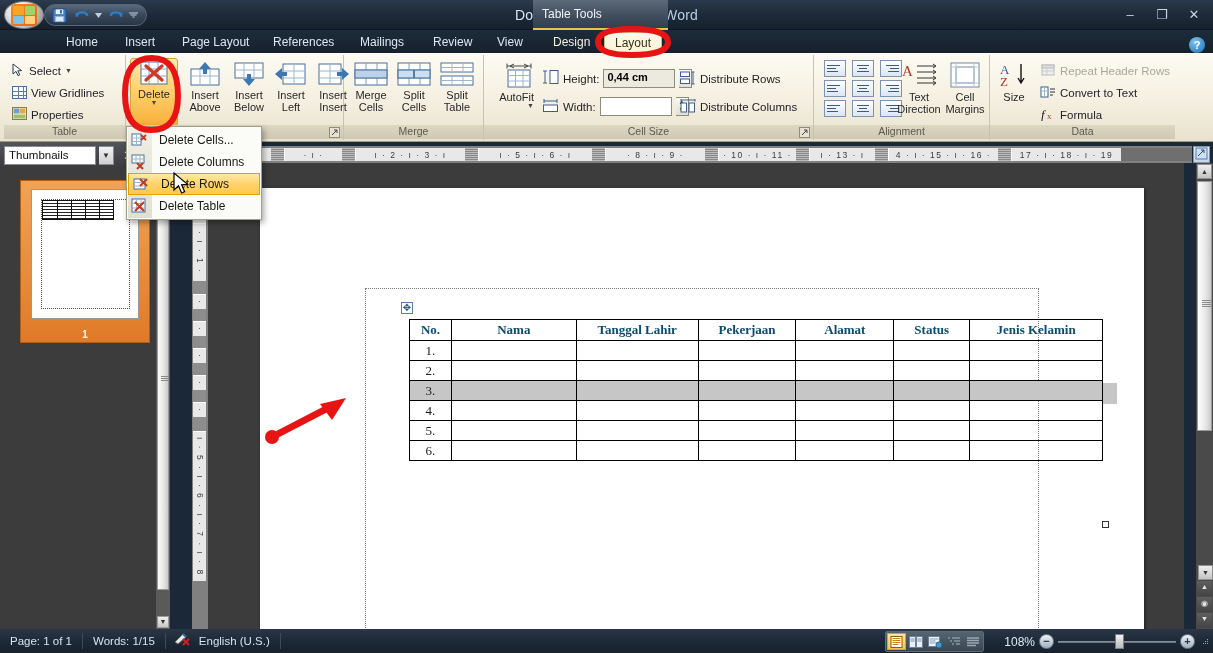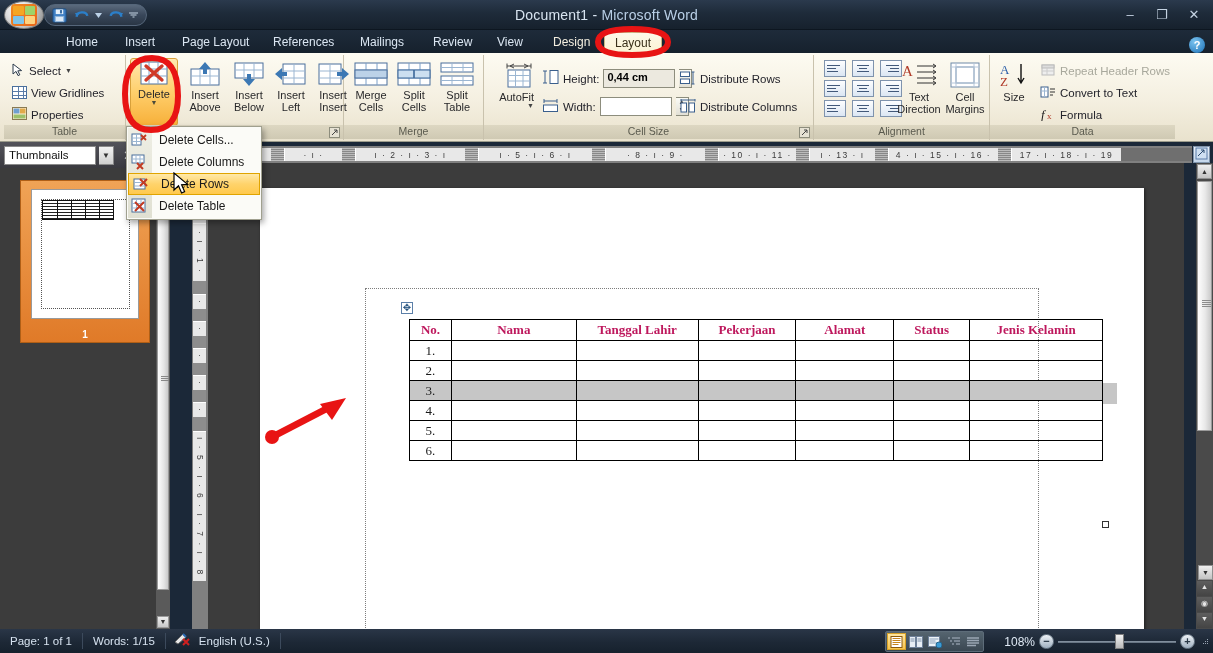--- a/index.html
+++ b/index.html
@@ -208,21 +208,21 @@
   .doctable{
     position:absolute; left:149px; top:131px; width:694px;
     border-collapse:collapse; font-family:"Liberation Serif", serif;
   }
   .doctable td{
     border:1px solid #000; height:20px; font-size:13px; color:#1a1a1a;
     padding:0 4px;
   }
   .doctable td.num{ width:42px; text-align:center;}
   .doctable th{
-    border:1px solid #000; height:21px; font-size:13px; color:#be185d;
+    border:1px solid #000; height:21px; font-size:13px; color:#0c4a6e;
     font-weight:bold; text-align:center; font-family:"Liberation Serif", serif;
   }
   .doctable tr.sel td{ background:#c6c6c6;}
   .tbl-move-handle{
     position:absolute; left:141px; top:114px; width:12px;height:12px;
     border:1px solid #5b7fa8; background:#fff; color:#24527f;
     font-size:10px; line-height:10px; text-align:center;
   }
   .tbl-resize-handle{
     position:absolute; left:842px; top:333px; width:7px;height:7px;
@@ -315,20 +315,23 @@
         </svg>
     </div>
   </div>
 
   <div class="title-text">
     <span>Document1</span>
     <span>-</span>
     <span class="ms">Microsoft Word</span>
   </div>
 
+  <div class="ctx-header">
+    <span>Table Tools</span>
+  </div>
 
   <div class="wincontrols">
     <div class="wc">–</div>
     <div class="wc">❐</div>
     <div class="wc">✕</div>
   </div>
 </div>
 
 <div class="tabstrip">
   <div class="tab" style="left:56px">Home</div>

